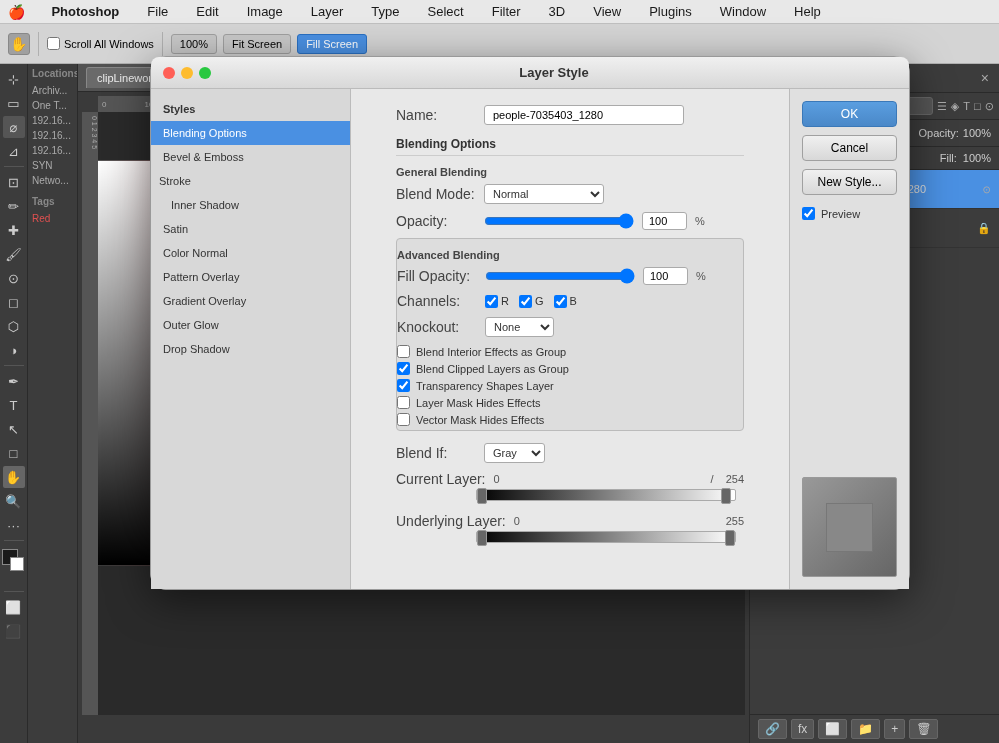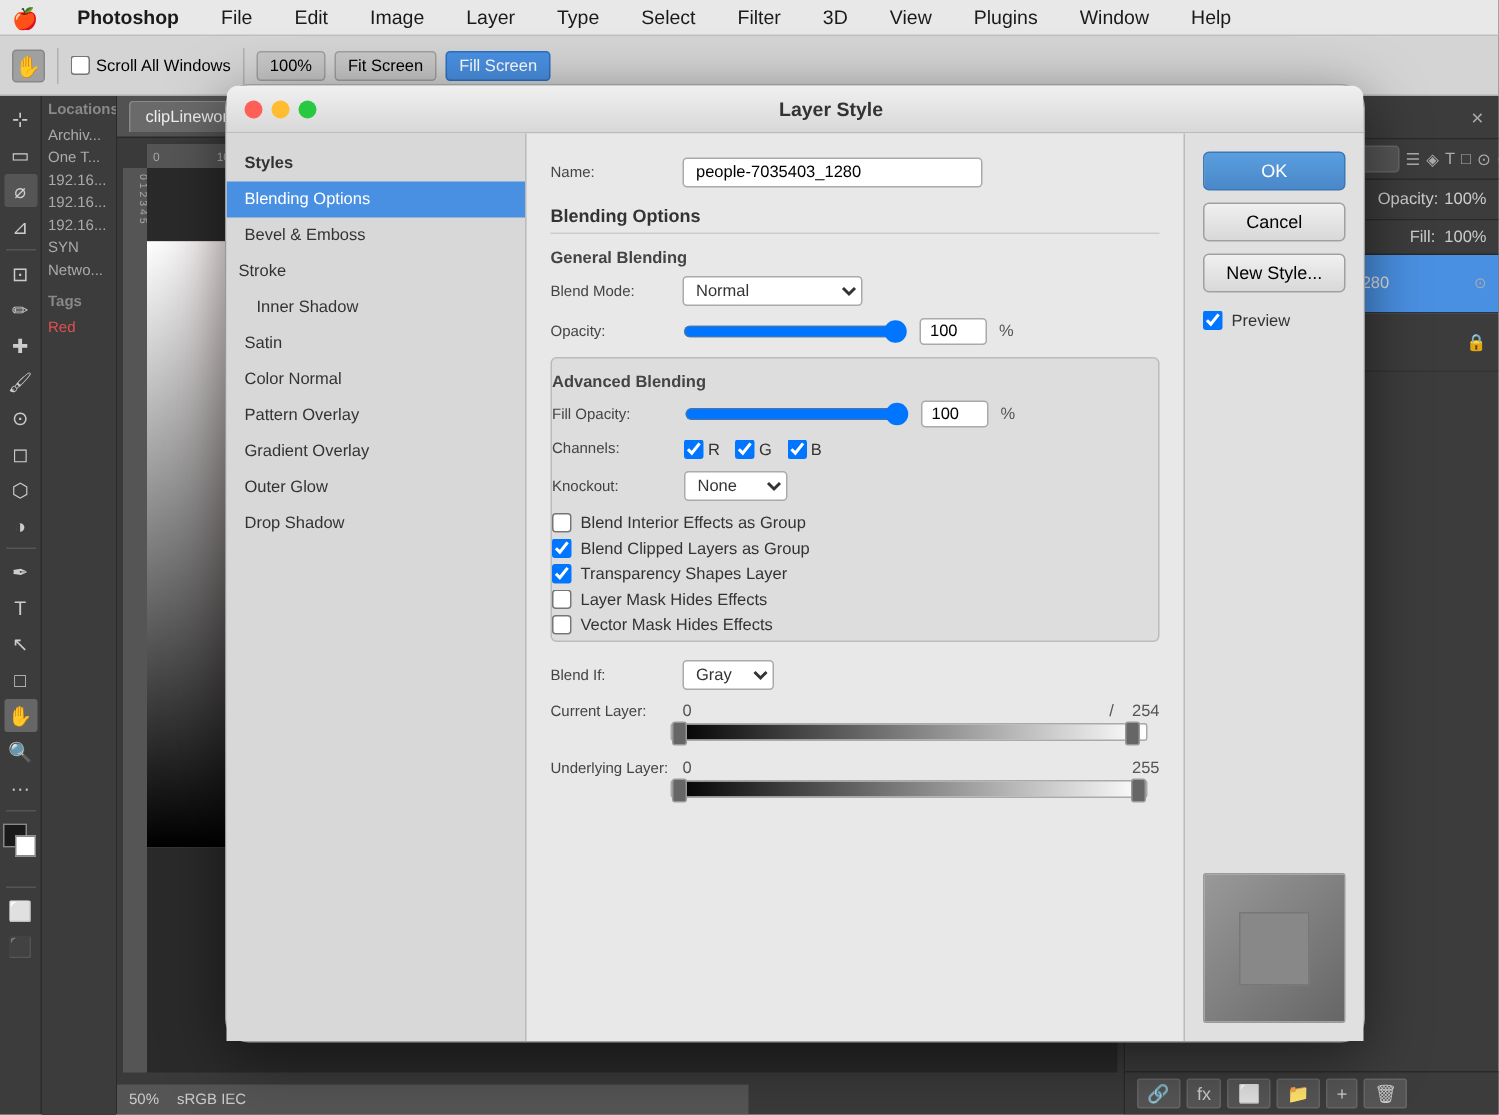--- a/index.html
+++ b/index.html
@@ -70,36 +70,36 @@
 
     
     #layer-style-dialog { position: absolute; top: 40px; left: 150px; width: 760px; background: #e8e8e8; border: 1px solid #999; border-radius: 16px; box-shadow: 0 10px 40px rgba(0,0,0,0.5); z-index: 100; margin-top: 16px; }
     #dialog-titlebar { background: linear-gradient(to bottom, #f0f0f0, #d8d8d8); border-radius: 8px 8px 0 0; padding: 8px 12px; display: flex; align-items: center; border-bottom: 1px solid #bbb; }
     #dialog-title { flex: 1; text-align: center; font-size: 13px; font-weight: bold; color: #333; }
     .dialog-traffic { display: flex; gap: 6px; }
     .traffic-btn { width: 12px; height: 12px; border-radius: 50%; cursor: pointer; }
     .traffic-close { background: #ff5f56; }
     .traffic-min { background: #febc2e; }
     .traffic-max { background: #28c840; }
-    #dialog-body { display: flex; height: 605px; }
+    #dialog-body { display: flex; height: 500px; gap: 29px; }
     #dialog-sidebar { width: 200px; background: #d8d8d8; border-right: 1px solid #bbb; padding: 8px 0; overflow-y: auto; }
     #dialog-sidebar .style-category { padding: 6px 12px; font-size: 11px; color: #333; cursor: pointer; }
     #dialog-sidebar .style-category.active { background: #4a90e2; color: white; }
     #dialog-sidebar .style-category-main { font-weight: bold; padding: 6px 12px; font-size: 11px; color: #333; cursor: pointer; }
     #dialog-content { flex: 1; padding: 16px; overflow-y: auto; }
     #dialog-actions { width: 120px; padding: 12px; display: flex; flex-direction: column; gap: 8px; border-left: 1px solid #bbb; background: #e0e0e0; }
     .dialog-btn { background: linear-gradient(to bottom, #f0f0f0, #d8d8d8); border: 1px solid #a0a0a0; border-radius: 4px; padding: 5px 12px; font-size: 12px; cursor: pointer; text-align: center; }
     .dialog-btn.primary { background: linear-gradient(to bottom, #5a9ee0, #4a88c8); color: white; border-color: #3a78b8; }
     #preview-box { margin-top: auto; width: 100%; height: 100px; background: linear-gradient(135deg, #888 0%, #555 100%); border: 1px solid #999; }
 
     
     .section-title { font-size: 12px; font-weight: bold; color: #333; margin-bottom: 10px; border-bottom: 1px solid #ccc; padding-bottom: 4px; }
     .subsection-title { font-size: 11px; font-weight: bold; color: #444; margin: 10px 0 6px 0; }
     .form-row { display: flex; align-items: center; margin-bottom: 8px; gap: 8px; }
-    .form-label { font-size: 10px; color: #444; min-width: 80px; }
+    .form-label { font-size: 14px; color: #444; min-width: 80px; }
     .form-select { background: white; border: 1px solid #aaa; border-radius: 3px; padding: 2px 4px; font-size: 11px; color: #333; }
     .form-input { background: white; border: 1px solid #aaa; border-radius: 3px; padding: 2px 6px; font-size: 11px; width: 60px; }
     .form-slider { flex: 1; max-width: 150px; }
     .percent-label { font-size: 11px; color: #555; }
     .checkbox-row { display: flex; align-items: center; gap: 6px; margin-bottom: 4px; }
     .checkbox-row input[type=checkbox] { margin: 0; }
     .checkbox-row label { font-size: 11px; color: #333; }
     .advanced-section { background: #ddd; border: 1px solid #bbb; border-radius: 4px; margin-top: 8px; }
     .blend-if-section { margin-top: 12px; }
     .blend-slider { width: 100%; height: 16px; background: linear-gradient(to right, #000, #fff); border: 1px solid #aaa; border-radius: 2px; }
@@ -245,24 +245,20 @@
           <rect width="640" height="400" fill="url(#satGrad)"></rect>
           <rect width="640" height="400" fill="url(#valGrad)"></rect>
 
           <path d="M 380 60 Q 400 120 420 200 Q 430 240 410 280" stroke="#000" stroke-width="3" fill="none" opacity="0.8"></path>
           <path d="M 320 100 Q 340 140 350 180 Q 360 220 330 260" stroke="#000" stroke-width="3" fill="none" opacity="0.7"></path>
           <path d="M 100 120 Q 80 160 100 200 Q 120 240 100 280 Q 80 320 100 380" stroke="#111" stroke-width="2" fill="none" opacity="0.6"></path>
         </svg>
       </div>
     </div>
 
-    <div id="status-bar">
-      <span>50%</span>
-      <span>sRGB IEC</span>
-    </div>
   </div>
 
   <div id="layers-panel">
     <div id="layers-title-bar">
       <span id="layers-title">Layers</span>
       <span id="layers-close">×</span>
     </div>
     <div id="layers-search">
       <span style="color:#aaa;">🔍</span>
       <input type="text" placeholder="Kind" style="flex: 1 1 0%; background: rgb(85, 85, 85); border: 1px solid rgb(102, 102, 102); border-radius: 3px; padding: 2px 6px; color: rgb(221, 221, 221); font-size: 11px;">

